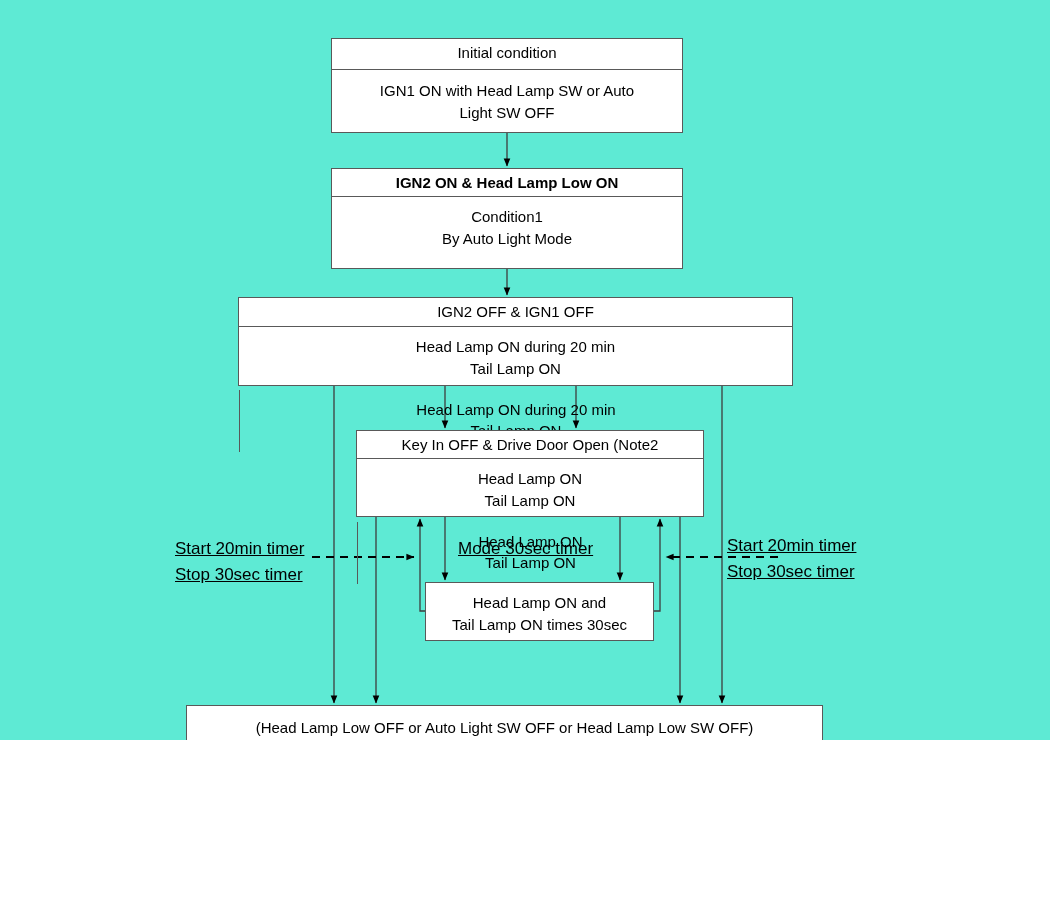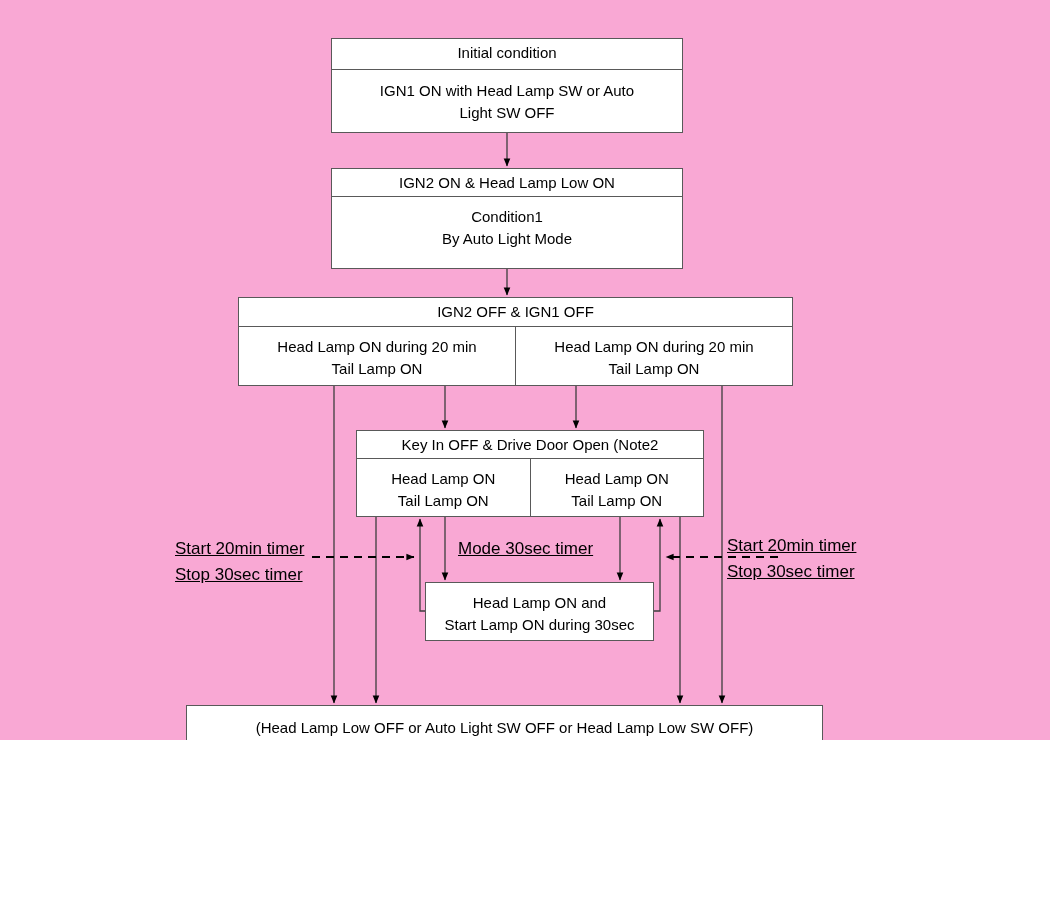--- a/index.html
+++ b/index.html
@@ -8,21 +8,21 @@
     background: #ffffff;
   }
   body {
     font-family: "Liberation Sans", sans-serif;
     color: #000000;
   }
   #canvas {
     position: relative;
     width: 1050px;
     height: 740px;
-    background: #f9a8d4;
+    background: #5eead4;
     overflow: hidden;
   }
   svg.wires {
     position: absolute;
     left: 0;
     top: 0;
     width: 1050px;
     height: 904px;
     pointer-events: none;
   }
@@ -37,21 +37,21 @@
     border-bottom: 1px solid #595959;
     text-align: center;
     font-size: 15px;
     line-height: 1.35;
     padding: 4px 6px 5px 6px;
     white-space: nowrap;
   }
   .node-body {
     box-sizing: border-box;
     display: flex;
-    flex-direction: row;
+    flex-direction: column;
   }
   .cell {
     box-sizing: border-box;
     flex: 1 1 0;
     text-align: center;
     font-size: 15px;
     line-height: 1.45;
     padding: 9px 6px 10px 6px;
     white-space: pre-line;
   }
@@ -73,21 +73,21 @@
     white-space: nowrap;
     background: transparent;
     text-decoration: underline;
   }
   
   #node-initial        { left: 331px; top: 38px;  width: 352px; }
   #node-initial .node-header { height: 31px; }
   #node-initial .single-body { height: 62px; padding-top: 10px; }
 
   #node-ign2on         { left: 331px; top: 168px; width: 352px; }
-  #node-ign2on .node-header { height: 28px; }
+  #node-ign2on .node-header { height: 28px; font-weight: bold; }
   #node-ign2on .node-body   { height: 71px; }
 
   #node-ign2off        { left: 238px; top: 297px; width: 555px; }
   #node-ign2off .node-header { height: 29px; }
   #node-ign2off .node-body   { height: 58px; }
 
   #node-keyin          { left: 356px; top: 430px; width: 348px; }
   #node-keyin .node-header { height: 28px; }
   #node-keyin .node-body   { height: 57px; }
 
@@ -185,21 +185,21 @@
     <div class="node-body">
       <div class="cell">Head Lamp ON
 Tail Lamp ON</div>
       <div class="cell">Head Lamp ON
 Tail Lamp ON</div>
     </div>
   </div>
 
   <div class="node" id="node-doorclose">
     <div class="single-body">Head Lamp ON and
-Start Lamp ON during 30sec</div>
+Tail Lamp ON times 30sec</div>
   </div>
 
   <div class="node" id="node-final">
     <div class="node-header">(Head Lamp Low OFF or Auto Light SW OFF or Head Lamp Low SW OFF)
 or Exeed 20min or Exceed 30sec or Door Lock 2 times (Note1</div>
   </div>
 
   <div class="label" id="lbl-left-timer">
     <div>Start 20min timer</div>
     <div>Stop 30sec timer</div>

